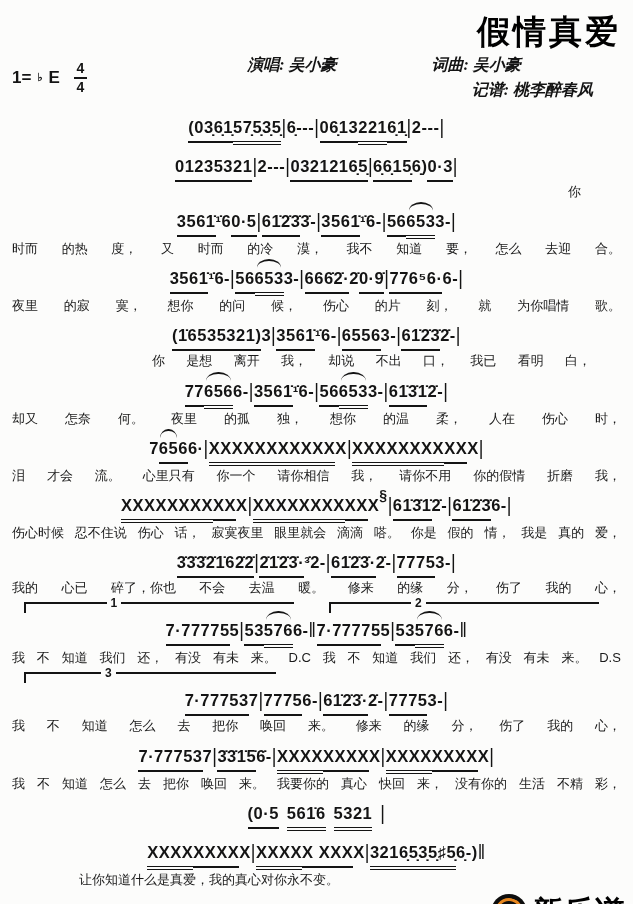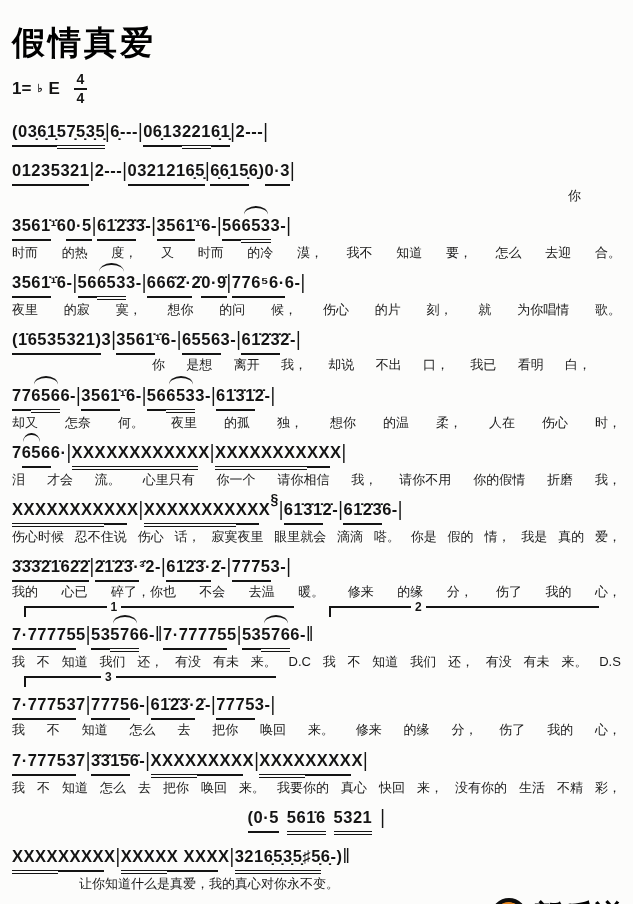--- a/index.html
+++ b/index.html
@@ -4,38 +4,38 @@
 <style>
   html,body{margin:0;padding:0;}
   body{
     width:633px;height:904px;box-sizing:border-box;
     background:#fcfcfb;color:#141414;
     font-family:"Liberation Sans",sans-serif;
     padding:4px 12px 0 12px;overflow:hidden;
   }
   
   .title{
-    text-align:left;margin:17px 0 0 0;
+    text-align:right;margin:6px 0 0 0;
     font-family:"Liberation Serif",serif;font-weight:900;font-size:33px;
     letter-spacing:3px;color:#000;
   }
   .meta-row{display:flex;align-items:flex-start;margin-top:0px;}
   .key-sig{display:flex;align-items:center;gap:6px;font-weight:bold;font-size:17px;white-space:nowrap;margin-top:6px;}
   .key-sig sup{font-size:11px;font-weight:bold;}
   .meter{display:inline-flex;flex-direction:column;align-items:center;line-height:1;font-size:14px;font-weight:bold;margin-left:8px;}
   .meter .bar-line{width:13px;height:2px;background:#141414;margin:1.5px 0;}
   .credits{flex:1;display:flex;flex-direction:column;font-family:"Liberation Serif",serif;font-style:italic;font-size:16px;font-weight:bold;}
   .credit-row1{display:flex;justify-content:center;gap:95px;padding-left:60px;}
   .credit-row2{display:flex;justify-content:flex-end;padding-right:28px;margin-top:4px;}
   
   .score{margin-top:8px;}
   .system{position:relative;margin-bottom:3px;}
   .system.has-bracket{padding-top:13px;}
   .notes-row{
-    display:flex;justify-content:flex-start;align-items:baseline;
+    display:flex;justify-content:center;align-items:baseline;
     font-weight:bold;font-size:16.5px;line-height:1.45;letter-spacing:0.5px;
     padding-top:5px;
   }
   .notes-row.center{justify-content:center;gap:8px;}
   .tk{display:inline-block;white-space:pre;}
   .tk.u1{border-bottom:2px solid #141414;padding-bottom:1px;}
   .tk.u2{border-bottom:4px double #141414;padding-bottom:1px;}
   .tk.bar{font-weight:normal;font-size:18px;transform:scaleY(1.15);}
   .tk.tie{position:relative;}
   .tk.tie::before{
@@ -70,20 +70,27 @@
     <span>1=</span>
       <sup>♭</sup>
       <span>E</span>
     <span class="meter">
       <span>4</span>
       <span class="bar-line"></span>
       <span>4</span>
     </span>
   </div>
   <div class="credits">
+    <div class="credit-row1">
+      <span>演唱: 吴小豪</span>
+      <span>词曲: 吴小豪</span>
+    </div>
+    <div class="credit-row2">
+      <span>记谱: 桃李醉春风</span>
+    </div>
   </div>
 </div>
 
 <div class="score">
     <div class="system">
       <div class="notes-row">
         <span class="tk u1">(03̣</span>
         <span class="tk u1">6̣1̣</span>
         <span class="tk u2">57̣5̣</span>
         <span class="tk u2">3̣5̣</span>

